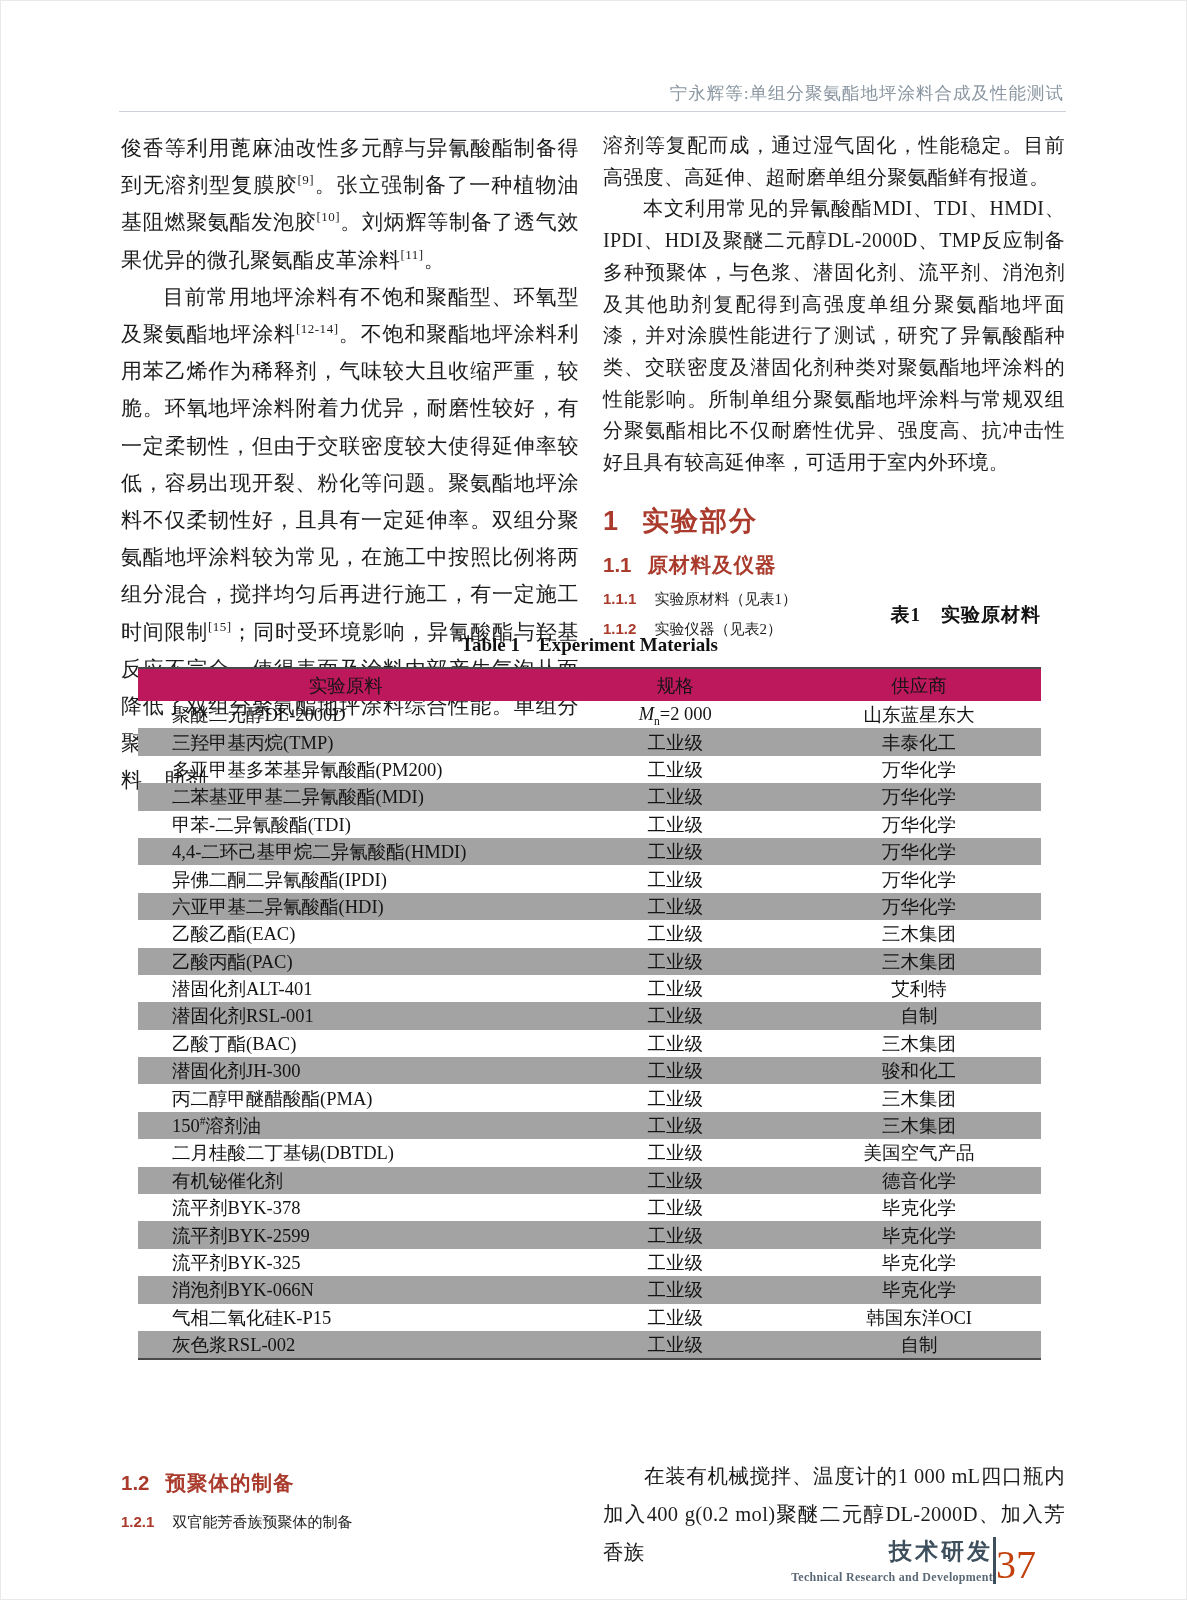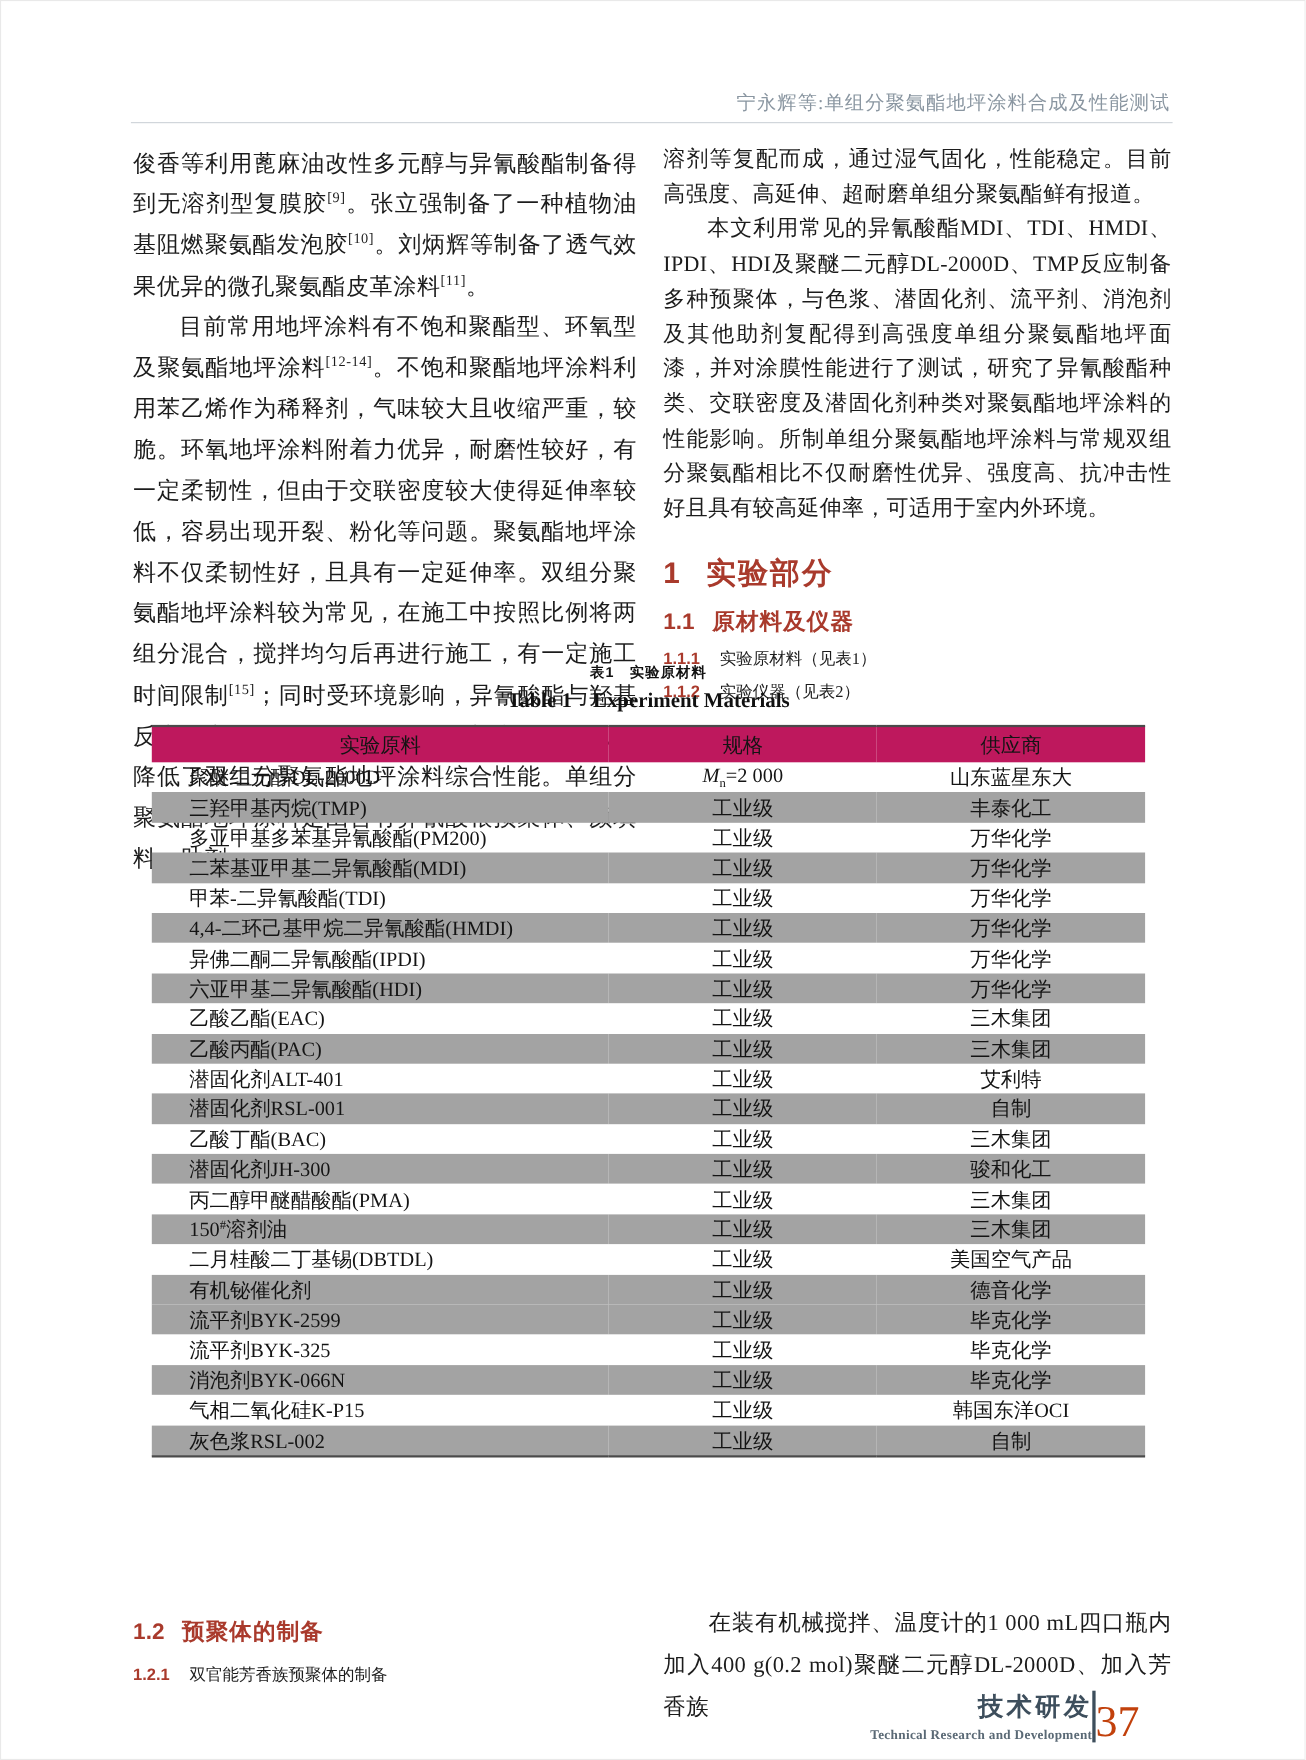--- a/index.html
+++ b/index.html
@@ -56,22 +56,22 @@
     font-family:"Liberation Serif", serif;
     font-size:15px;font-weight:normal;color:#1c1c1c;
   }
   .sec-h3 .num{
     font-family:"Liberation Sans", sans-serif;
     font-weight:bold;color:#a93a2c;margin-right:18px;
   }
   
   .table-wrap{position:absolute;left:137px;top:601px;width:903px;}
   .tbl-title-zh{
-    text-align:center;font-family:Liberation Sans, sans-serif;
-    font-weight:bold;font-size:13px;color:#111;letter-spacing:1px;
+    text-align:right;font-family:Liberation Serif, serif;
+    font-weight:bold;font-size:19px;color:#111;letter-spacing:1px;
   }
   .tbl-title-en{
     text-align:center;font-family:"Liberation Serif", serif;
     font-weight:bold;font-size:19px;color:#111;margin-top:4px;
   }
   table.materials{
     width:100%;border-collapse:collapse;margin-top:9px;
     border-top:2.5px solid #4a4a4a;border-bottom:2.5px solid #4a4a4a;
     font-size:18.5px;color:#141414;
   }
@@ -240,20 +240,25 @@
           <tr>
             <td>二月桂酸二丁基锡(DBTDL)</td>
             <td>工业级</td>
             <td>美国空气产品</td>
           </tr>
           <tr class="alt">
             <td>有机铋催化剂</td>
             <td>工业级</td>
             <td>德音化学</td>
           </tr>
+          <tr>
+            <td>流平剂BYK-378</td>
+            <td>工业级</td>
+            <td>毕克化学</td>
+          </tr>
           <tr class="alt">
             <td>流平剂BYK-2599</td>
             <td>工业级</td>
             <td>毕克化学</td>
           </tr>
           <tr>
             <td>流平剂BYK-325</td>
             <td>工业级</td>
             <td>毕克化学</td>
           </tr>

